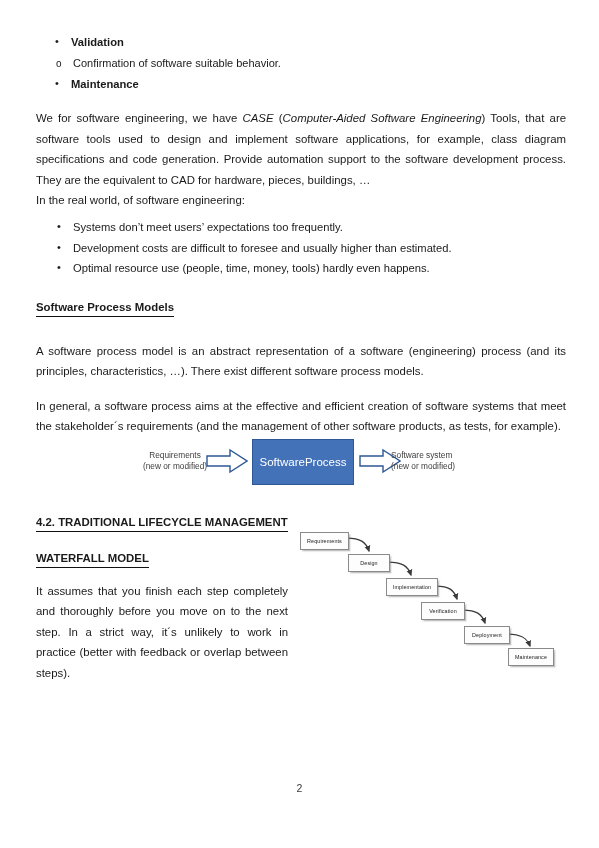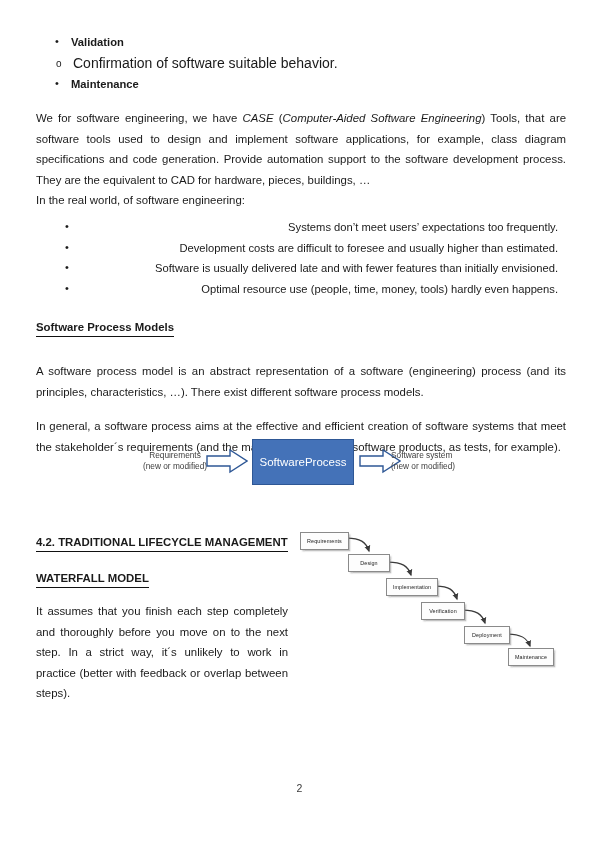--- a/index.html
+++ b/index.html
@@ -53,39 +53,38 @@
   li.bold > .txt { font-weight: bold; }
 
   ul.lvl2 {
     list-style: none;
     margin: 0;
     padding: 0;
   }
   ul.lvl2 > li {
     position: relative;
     padding-left: 37px;
-    font-size: 14px;
+    font-size: 11px;
     line-height: 21px;
     margin: 0;
   }
   ul.lvl2 > li::before {
     content: "o";
     position: absolute;
     left: 20px;
     top: 0;
     font-size: 10px;
     line-height: 21px;
   }
 
   
   ul.plain {
     list-style: none;
-    margin: 8px;
+    margin: 0;
     padding: 0;
-    text-align: right;
   }
   ul.plain > li {
     position: relative;
     padding-left: 37px;
     font-size: 11.2px;
     line-height: 20.5px;
     margin: 0;
   }
   ul.plain > li::before {
     content: "\2022";
@@ -217,21 +216,20 @@
       </li>
     </ul>
 
     <p class="body gap-top"><span>We for software engineering, we have </span><span class="ital">CASE</span><span> (</span><span class="ital">Computer-Aided Software Engineering</span><span>) Tools, that are software tools used to design and implement software applications, for example, class diagram specifications and code generation. Provide automation support to the software development process. They are the equivalent to CAD for hardware, pieces, buildings, …</span></p>
 
     <p class="plainline gap-top">In the real world, of software engineering:</p>
 
     <ul class="plain" style="margin-top:7px;">
       <li><span>Systems don’t meet users’ expectations too frequently.</span></li>
       <li><span>Development costs are difficult to foresee and usually higher than estimated.</span></li>
-      <li><span>Software is usually delivered late and with fewer features than initially envisioned.</span></li>
       <li><span>Optimal resource use (people, time, money, tools) hardly even happens.</span></li>
     </ul>
 
     <div class="headwrap">
       <h3 class="uhead">Software Process Models</h3>
     </div>
 
     <p class="body" style="margin-top:24px;">A software process model is an abstract representation of a software (engineering) process (and its principles, characteristics, …). There exist different software process models.</p>
     <p class="body" style="margin-top:14px;">In general, a software process aims at the effective and efficient creation of software systems that meet the stakeholder´s requirements (and the management of other software products, as tests, for example).</p>
 

